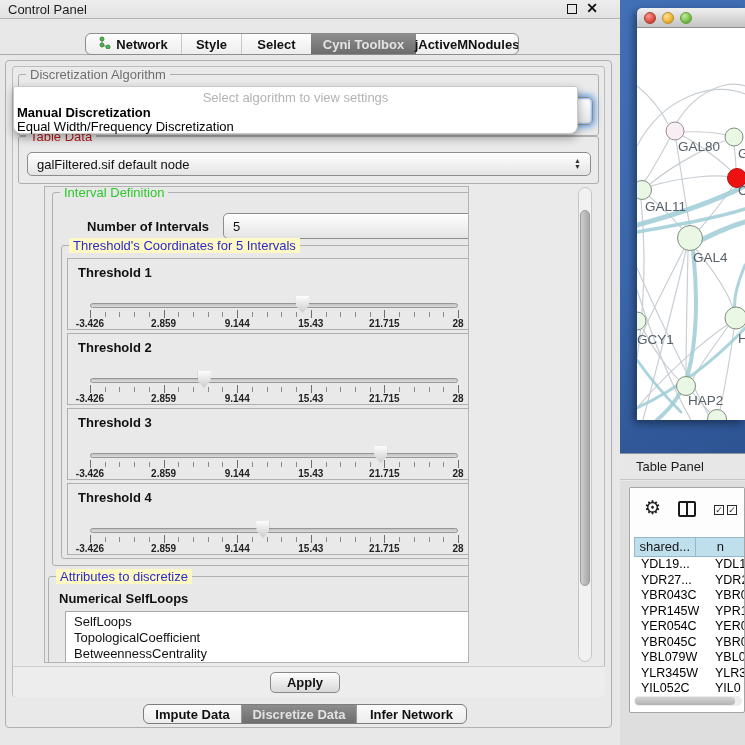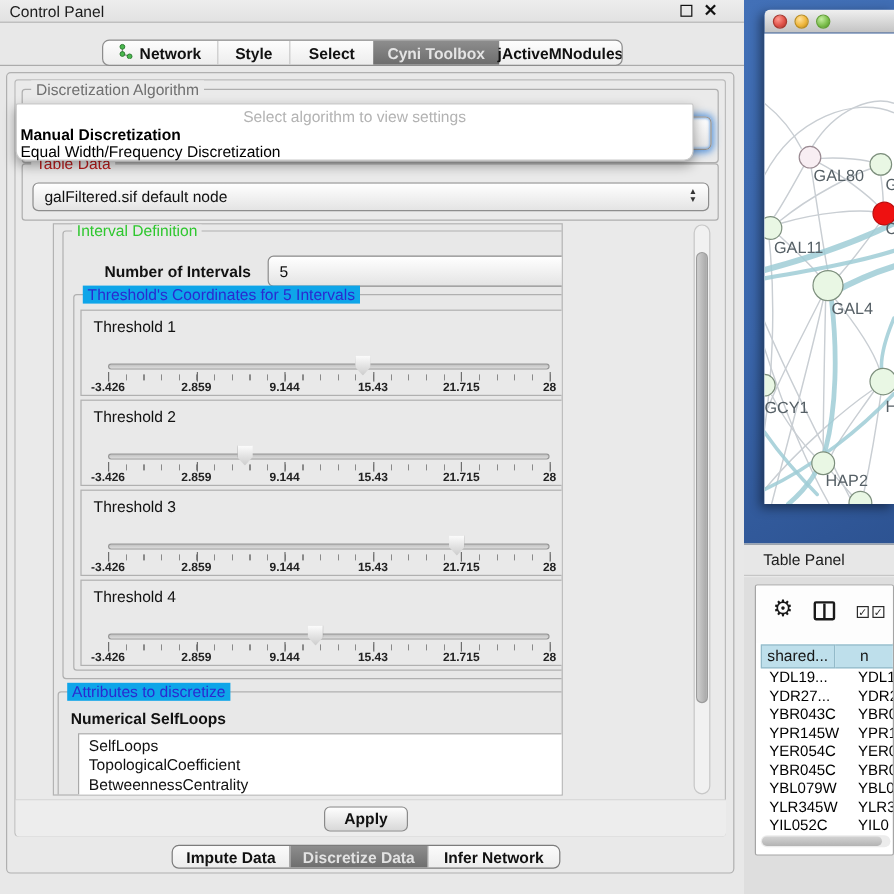--- a/index.html
+++ b/index.html
@@ -28,21 +28,21 @@
 
   
   #panelA { position:absolute; left:5px; top:60px; width:607px; height:668px; border:1px solid #b0b0b0; border-radius:4px; background:#e9e9e9; }
   #panelB { position:absolute; left:12px; top:66px; width:593px; height:631px; border:1px solid #bcbcbc; border-radius:3px; background:#eaeaea; }
 
   .group { position:absolute; border:1px solid #aeaeae; border-radius:3px; }
   .legend { position:absolute; top:-8px; left:7px; background:#eaeaea; padding:0 4px; font-size:13px; line-height:15px; white-space:nowrap; }
   .legend.gray { color:#6f6f6f; }
   .legend.dark { color:#b91c1c; }
   .legend.green { color:#2ec72e; background:#e8e8e8; }
-  .legend.blue { color:#2a2ad0; background:#0ea5e9; }
+  .legend.blue { color:#2a2ad0; background:#fef9c3; }
 
   #grp-algo { left:18px; top:74px; width:581px; height:62px; }
   #grp-table { left:18px; top:136px; width:581px; height:48px; }
 
   .combo { position:absolute; border:1px solid #8d8d8d; border-radius:5px; background:linear-gradient(#ffffff,#e4e4e4); font-size:13px; color:#111; }
   .combo .ctext { position:absolute; left:9px; top:50%; transform:translateY(-50%); white-space:nowrap; }
   .spinner { position:absolute; right:8px; top:50%; transform:translateY(-50%); width:9px; text-align:center; font-size:7px; color:#333; line-height:6px; }
   #combo-algo { left:8px; top:22px; width:566px; height:28px; box-shadow:0 0 6px 2px rgba(72,140,220,.85), inset 0 0 2px 1px rgba(72,140,220,.6); }
   #combo-tabledata { left:8px; top:15px; width:564px; height:24px; }
 
@@ -59,21 +59,21 @@
 
   #grp-interval { left:7px; top:5px; width:512px; height:374px; border:1px solid #b0b0b0; border-radius:3px; position:absolute; }
   #lbl-numint { position:absolute; left:34px; top:26px; font-size:13px; font-weight:bold; color:#111; }
   #combo-numint { left:170px; top:20px; width:294px; height:26px; }
   #grp-thresholds { left:8px; top:52px; width:490px; height:314px; border:1px solid #b0b0b0; border-radius:3px; position:absolute; }
 
   #threshold-list { position:absolute; left:0; top:0; width:100%; height:100%; }
   .t-box { position:absolute; left:5px; width:478px; height:72px; border:1px solid #b0b0b0; background:#e9e9e9; }
   .t-box:nth-child(1){ top:12px; } .t-box:nth-child(2){ top:87px; }
   .t-box:nth-child(3){ top:162px; } .t-box:nth-child(4){ top:237px; }
-  .t-label { position:absolute; left:10px; top:6px; font-size:13px; font-weight:normal; color:#111; }
+  .t-label { position:absolute; left:10px; top:6px; font-size:13px; font-weight:bold; color:#111; }
   .t-track { position:absolute; left:22px; top:44px; width:368px; height:5px; border:1px solid #979797; border-radius:3px; background:linear-gradient(#c2c2c2,#dcdcdc); }
   .t-thumb { position:absolute; top:37px; width:13px; height:17px; background:linear-gradient(#fdfdfd,#cccccc); clip-path:polygon(0 0,100% 0,100% 58%,50% 100%,0 58%); filter:drop-shadow(0 0 1px #777); }
   .t-ticks { position:absolute; left:22px; top:53px; width:369px; height:5px;
      background:repeating-linear-gradient(90deg,#8a8a8a 0 1px,transparent 1px 14.72px); }
   .t-maj { position:absolute; top:51px; width:1px; height:8px; background:#6e6e6e; }
   .t-ticklab { position:absolute; top:59px; width:46px; text-align:center; font-size:10px; font-weight:bold; color:#222; }
   .t-value { position:absolute; left:400px; top:31px; width:58px; height:30px; background:#fff; border:1px solid #9a9a9a; font-size:13px; color:#111; text-align:right; line-height:28px; padding-right:22px; }
 
   #grp-attrs { left:3px; top:389px; width:516px; height:150px; border:1px solid #b0b0b0; border-radius:3px; position:absolute; }
   #lbl-numattr { position:absolute; left:10px; top:14px; font-size:13px; font-weight:bold; color:#111; }

